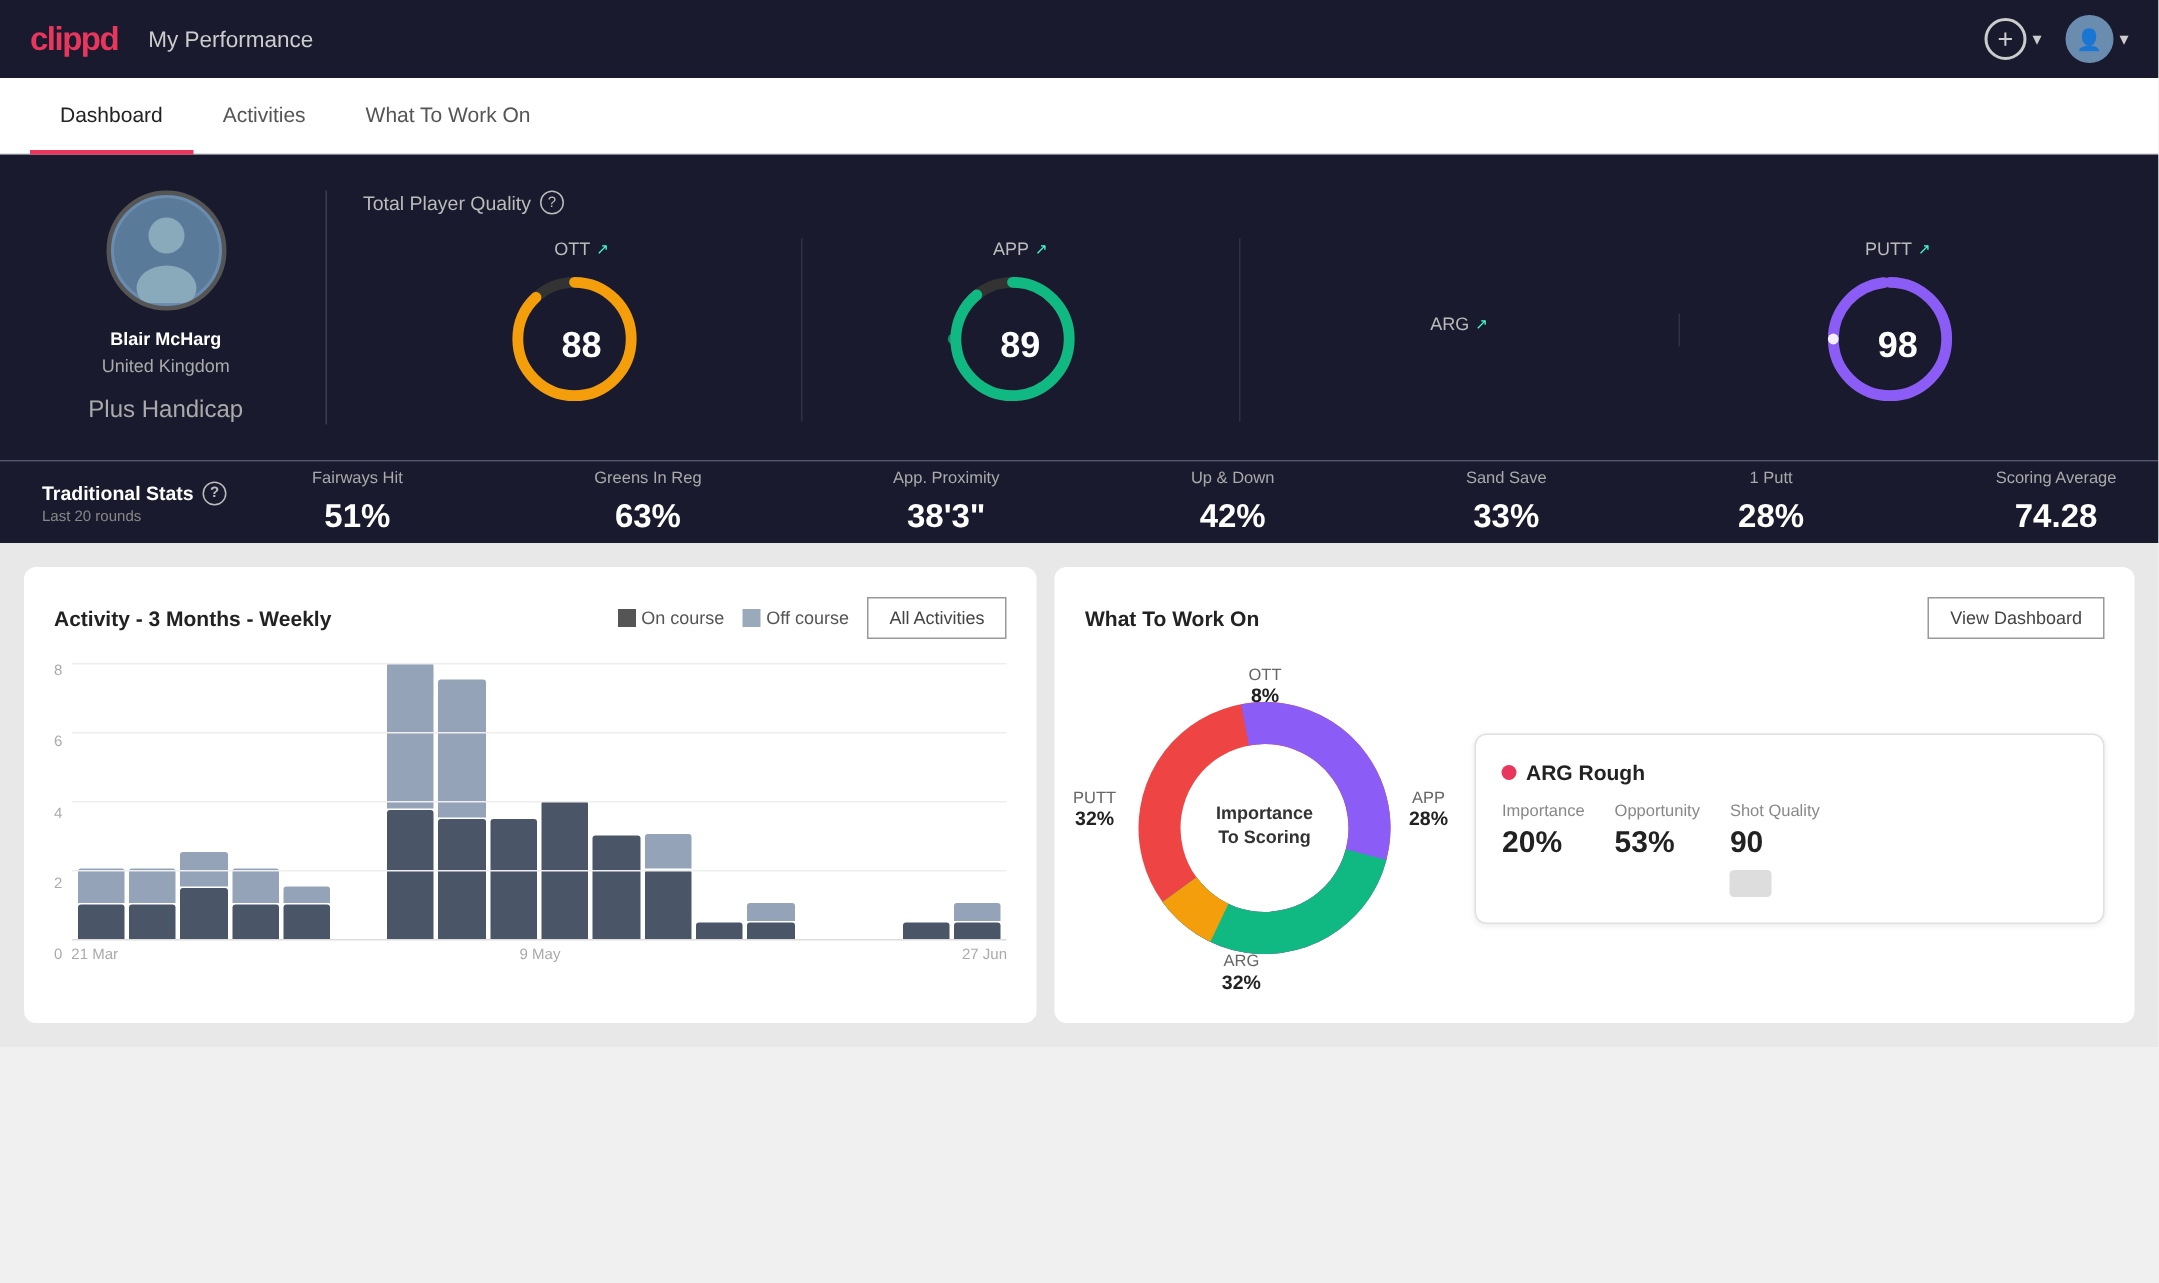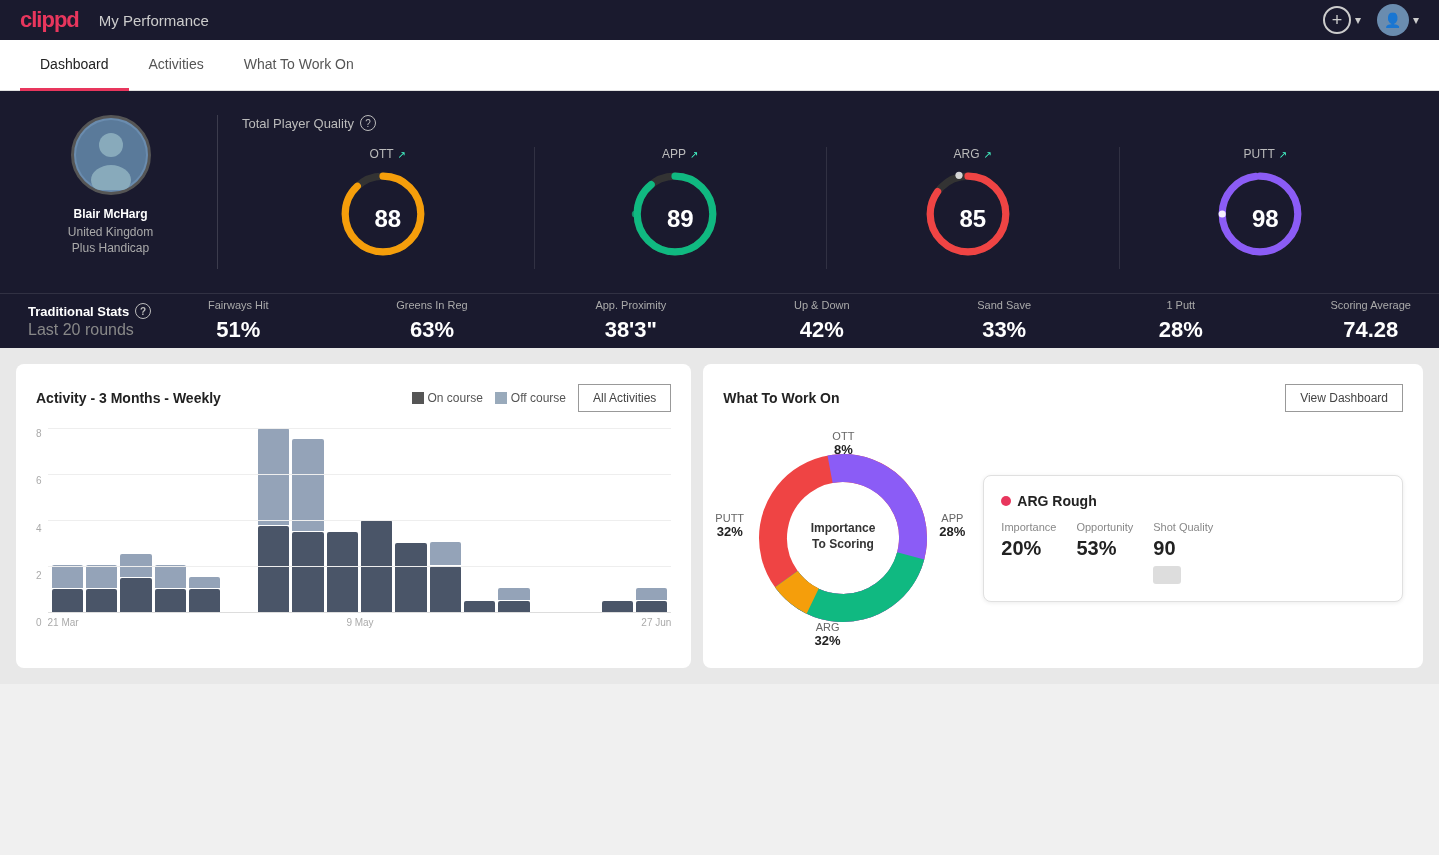--- a/index.html
+++ b/index.html
@@ -4,21 +4,21 @@
   <style>
     * { box-sizing: border-box; margin: 0; padding: 0; }
     body { font-family: -apple-system, BlinkMacSystemFont, 'Segoe UI', sans-serif; background: #f0f0f0; color: #fff; }
 
     
     .header {
       background: #1a1a2e;
       display: flex;
       align-items: center;
       padding: 0 20px;
-      height: 40px;
+      height: 52px;
       justify-content: space-between;
     }
     .logo {
       display: flex;
       align-items: center;
     }
     .logo-text {
       font-size: 22px;
       font-weight: bold;
       color: #e8365d;
@@ -124,23 +124,23 @@
       font-weight: bold;
       color: #fff;
       text-align: center;
     }
     .profile-country {
       font-size: 12px;
       color: #aaa;
       margin-top: 4px;
     }
     .profile-handicap {
-      font-size: 12px;
+      font-size: 16px;
       color: #aaa;
-      margin-top: 2px;
+      margin-top: 14px;
     }
 
     .hero-stats {
       flex: 1;
       padding-left: 24px;
     }
     .hero-stats-header {
       display: flex;
       align-items: center;
       gap: 6px;
@@ -222,21 +222,21 @@
     }
     .trad-stats-label .title {
       font-size: 13px;
       font-weight: 600;
       color: #fff;
       display: flex;
       align-items: center;
       gap: 6px;
     }
     .trad-stats-label .subtitle {
-      font-size: 16px;
+      font-size: 10px;
       color: #888;
       margin-top: 2px;
     }
     .trad-stat-items {
       flex: 1;
       display: flex;
       justify-content: space-between;
     }
     .trad-stat-item {
       display: flex;
@@ -439,28 +439,20 @@
             <circle cx="50" cy="6" r="4" fill="#10b981" opacity="0.7"></circle>
           </svg>
           <div class="ring-value">89</div>
         </div>
       </div>
 
       <div class="score-circle-item">
         <div class="score-label">
           <span>ARG</span>
           <span class="trend-arrow">↗</span>
-        </div>
-        <div class="ring-container">
-          <svg width="90" height="90" viewBox="0 0 100 100">
-            <circle cx="50" cy="50" r="42" fill="none" stroke="#333" stroke-width="8"></circle>
-            <circle cx="50" cy="50" r="42" fill="none" stroke="#ef4444" stroke-width="8" stroke-dasharray="263.9" stroke-dashoffset="39.6" stroke-linecap="round"></circle>
-            <circle cx="93" cy="40" r="4" fill="#fff" opacity="0.8"></circle>
-          </svg>
-          <div class="ring-value">85</div>
         </div>
       </div>
 
       <div class="score-circle-item" style="border-right:none;">
         <div class="score-label">
           <span>PUTT</span>
           <span class="trend-arrow">↗</span>
         </div>
         <div class="ring-container">
           <svg width="90" height="90" viewBox="0 0 100 100">

